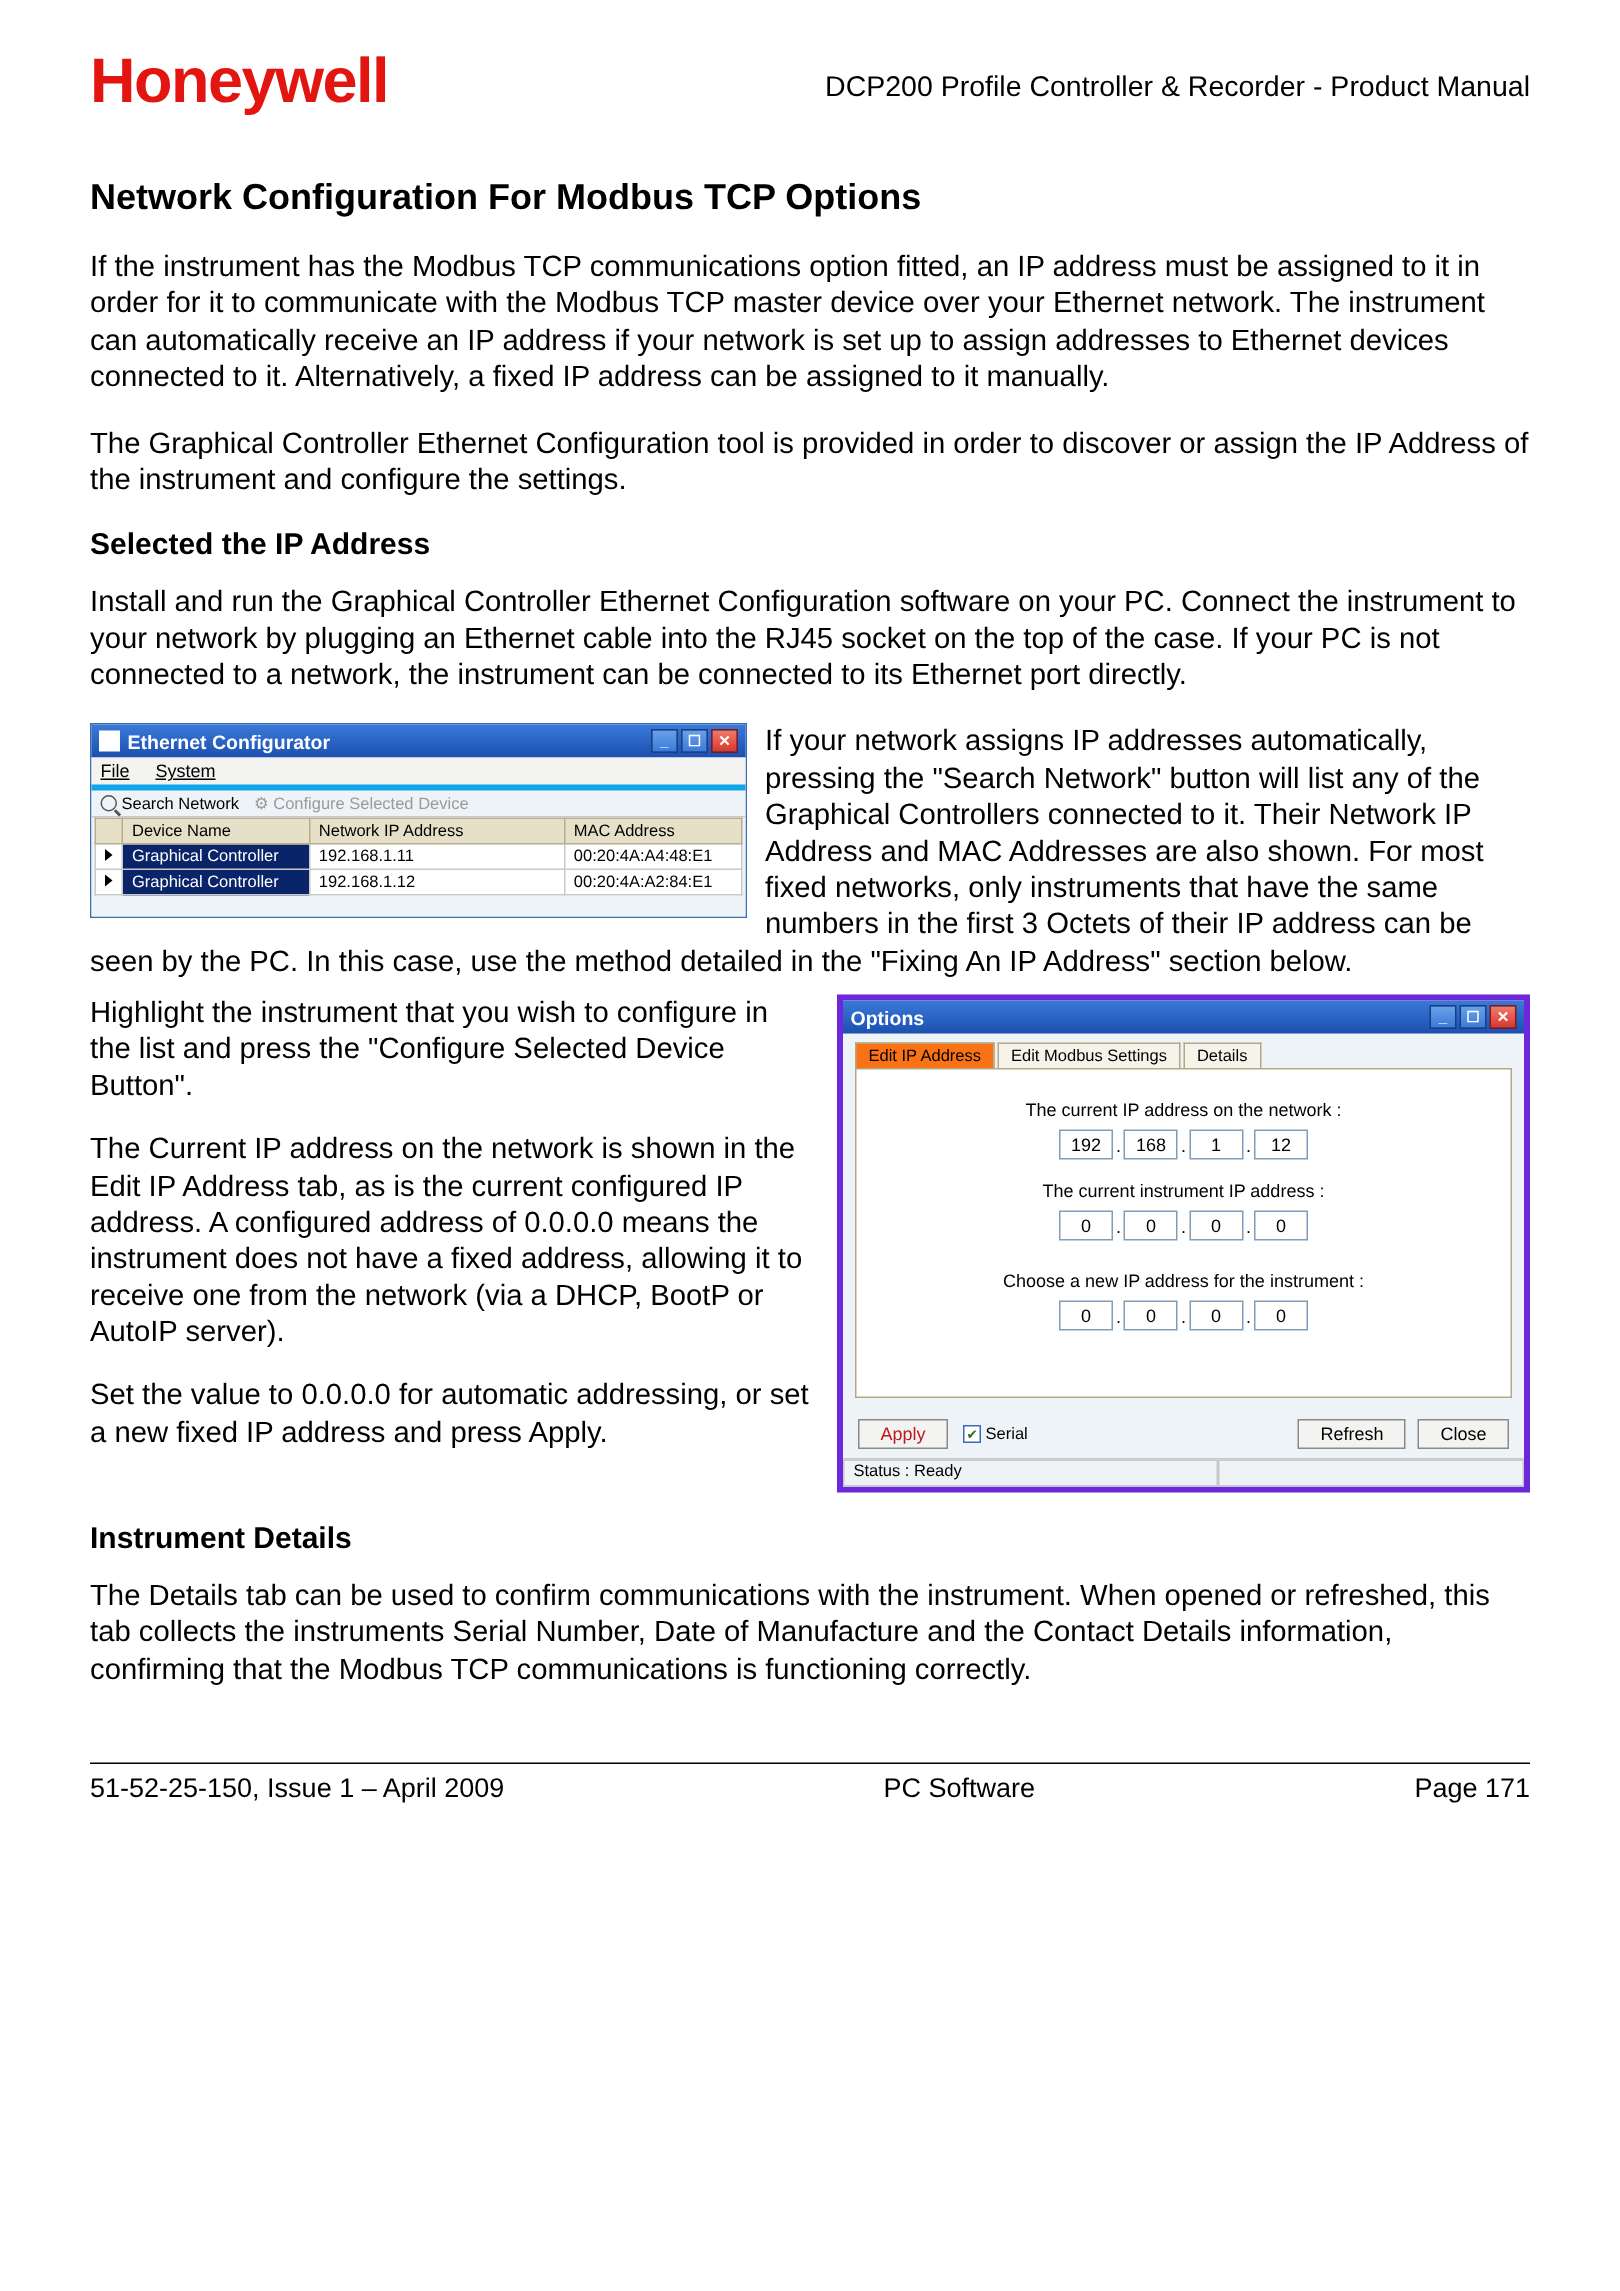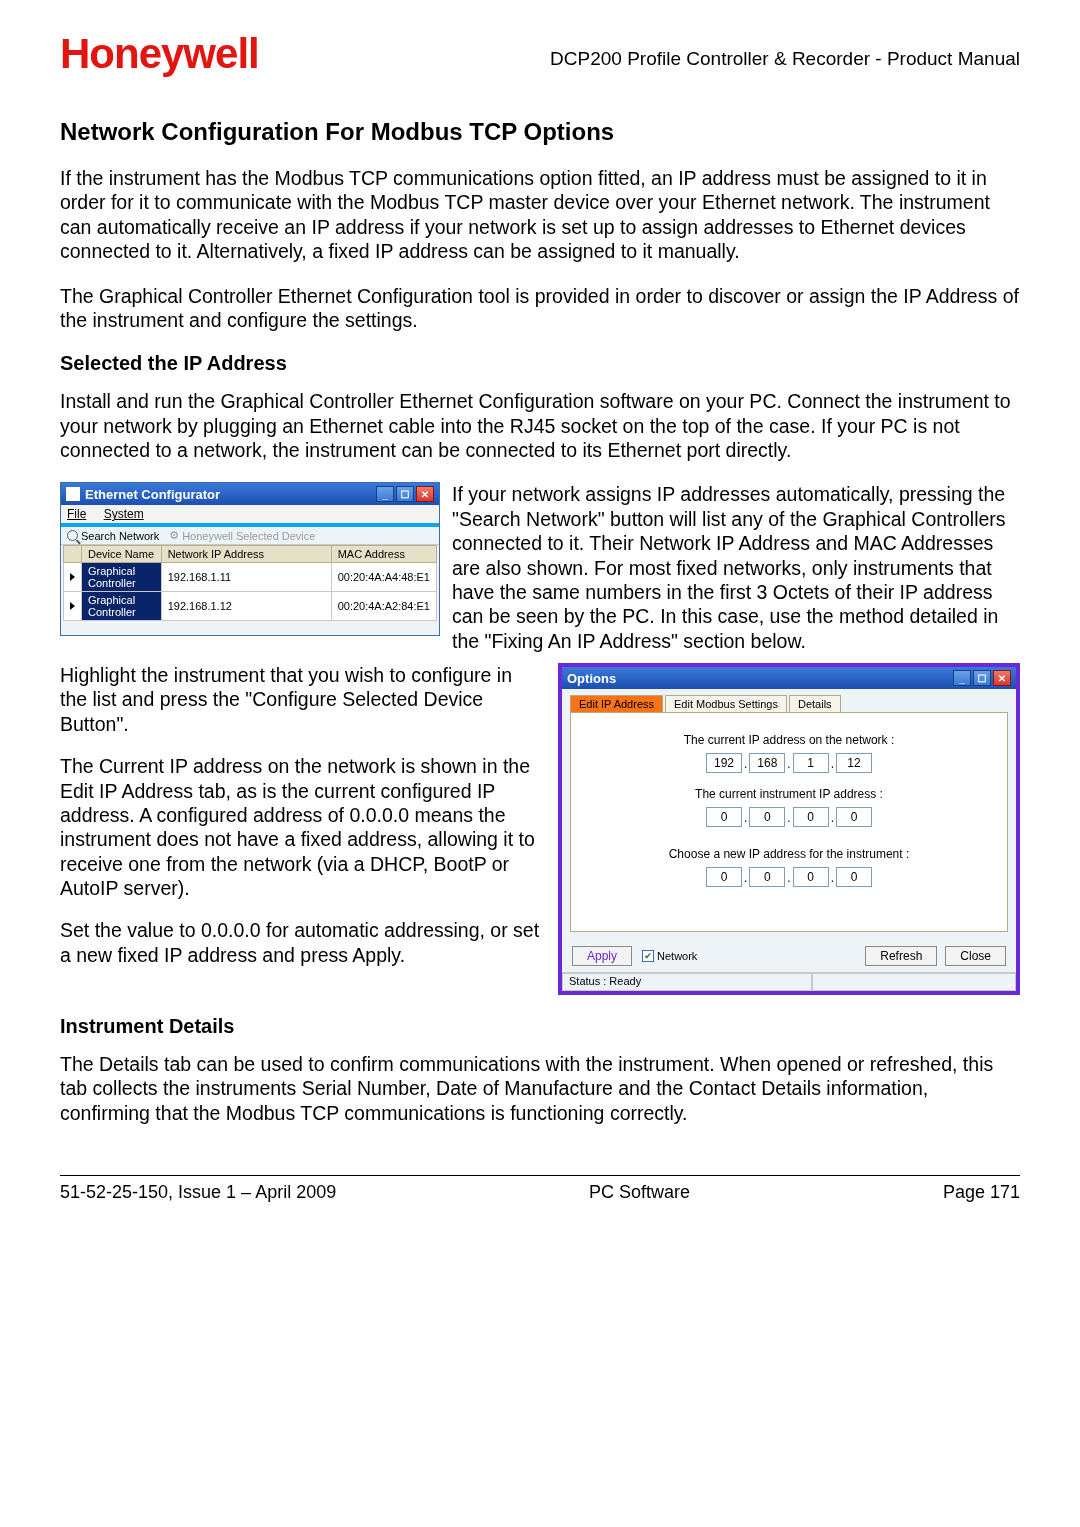--- a/index.html
+++ b/index.html
@@ -13,21 +13,21 @@
     padding: 30px 60px 0 60px;
   }
   .header-row { display: flex; justify-content: space-between; align-items: flex-start; margin-bottom: 40px; }
   .logo { font-family: Arial Black, Arial, sans-serif; font-weight: 900; color: #e31510; font-size: 42px; letter-spacing: -1px; }
   .header-text { font-size: 19px; color: #000; text-align: right; padding-top: 18px; }
   h1 { font-size: 24px; font-weight: bold; margin-bottom: 20px; }
   p.body { font-size: 19.5px; line-height: 1.25; margin-bottom: 20px; }
   h2 { font-size: 20px; font-weight: bold; margin-bottom: 14px; margin-top: 20px; }
 
   
-  .win1 { width: 380px; border: 1px solid #3a6cb0; background: #eef3f7; margin-right: 12px; float: left; }
+  .win1 { width: 438px; border: 1px solid #3a6cb0; background: #eef3f7; margin-right: 12px; float: left; }
   .win1 .titlebar, .win2 .titlebar {
     background: linear-gradient(#3a7ad9, #1c4fb0);
     color: #fff; font-size: 13px; font-weight: bold;
     padding: 3px 5px; display: flex; align-items: center; justify-content: space-between;
     height: 22px;
   }
   .title-left { display: flex; align-items: center; gap: 5px; }
   .title-icon { width: 14px; height: 14px; background: #fff; }
   .win-ctrls { display: flex; gap: 2px; }
   .win-btn { width: 18px; height: 16px; display: flex; align-items: center; justify-content: center; font-size: 10px; font-weight: bold; }
@@ -64,21 +64,21 @@
   .tab.active { background:#f97316; }
   .panel { margin: 0 8px 8px 8px; background:#fff; border:1px solid #b3aa84; padding: 14px 10px 30px 10px; font-size:12px; text-align:center;}
   .ip-box { display:flex; justify-content:center; gap:0; margin:6px auto 14px auto;}
   .ip-cell { width:36px; height:20px; border:1px solid #7f9db9; background:#fff; display:flex; align-items:center; justify-content:center; font-size:12px;}
   .ip-dot { padding: 2px 2px 0 2px; font-size:12px; align-self:center;}
   .panel p { margin: 6px 0 4px 0; }
   .bottom-bar { display:flex; align-items:center; justify-content:space-between; padding:6px 10px; font-size:11px;}
   .bottom-bar .btn { border:1px solid #8a8a8a; background:#f3f3f1; padding:2px 14px; font-size:12px;}
   .bottom-bar .left-grp { display:flex; align-items:center; gap:10px;}
   .bottom-bar .right-grp { display:flex; gap:8px;}
-  .bottom-bar .apply { color:#6d28d9;}
+  .bottom-bar .apply { color:#b91c1c;}
   .chk { display:flex; align-items:center; gap:3px;}
   .chkbox { width:12px; height:12px; border:1px solid #3a6cb0; background:#fff; display:inline-flex; align-items:center; justify-content:center; font-size:9px; color:#2c6e2c;}
   .statusbar { display:flex; border-top:1px solid #c8c8c8; background:#eef3f7; font-size:11px;}
   .statusbar .st-cell { border:1px solid #c8c8c8; padding:1px 6px; height:18px;}
   .statusbar .st-cell:first-child { width:55%;}
   .statusbar .st-cell:last-child { flex:1;}
 
   .note-block { font-size: 19.5px; line-height:1.25; margin-top:12px;}
   .note-block .note-body { font-style: italic; padding-left: 28px;}
 
@@ -119,21 +119,21 @@
       <span>File</span>
       <span>System</span>
     </div>
     <div class="toolbar">
       <span class="tb-item">
         <span class="mag"></span>
         <span>Search Network</span>
       </span>
       <span class="tb-item disabled">
         <span>⚙</span>
-        <span>Honeywell Selected Device</span>
+        <span>Configure Selected Device</span>
       </span>
     </div>
     <div class="grid-wrap">
       <table class="grid">
         <tbody>
             <tr>
           <th class="rowmark"></th>
           <th>Device Name</th>
           <th style="width:170px">Network IP Address</th>
           <th>MAC Address</th>
@@ -211,21 +211,21 @@
           <span class="ip-cell">0</span>
             <span class="ip-dot">.</span>
           <span class="ip-cell">0</span>
         </div>
       </div>
       <div class="bottom-bar">
         <div class="left-grp">
           <span class="btn apply">Apply</span>
           <span class="chk">
             <span class="chkbox">✔</span>
-            <span>Network</span>
+            <span>Serial</span>
           </span>
         </div>
         <div class="right-grp">
           <span class="btn">Refresh</span>
           <span class="btn">Close</span>
         </div>
       </div>
       <div class="statusbar">
         <div class="st-cell">Status : Ready</div>
         <div class="st-cell"></div>

